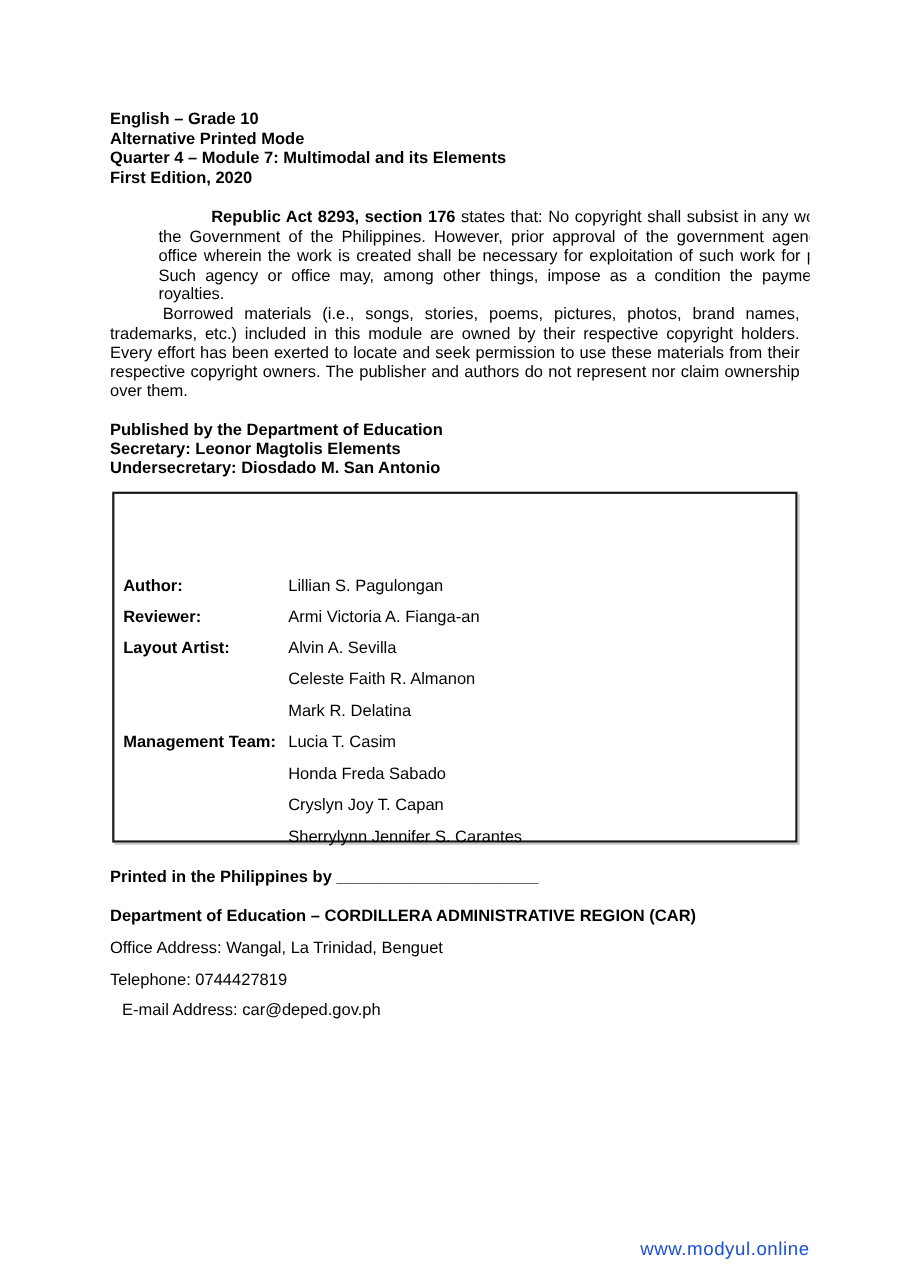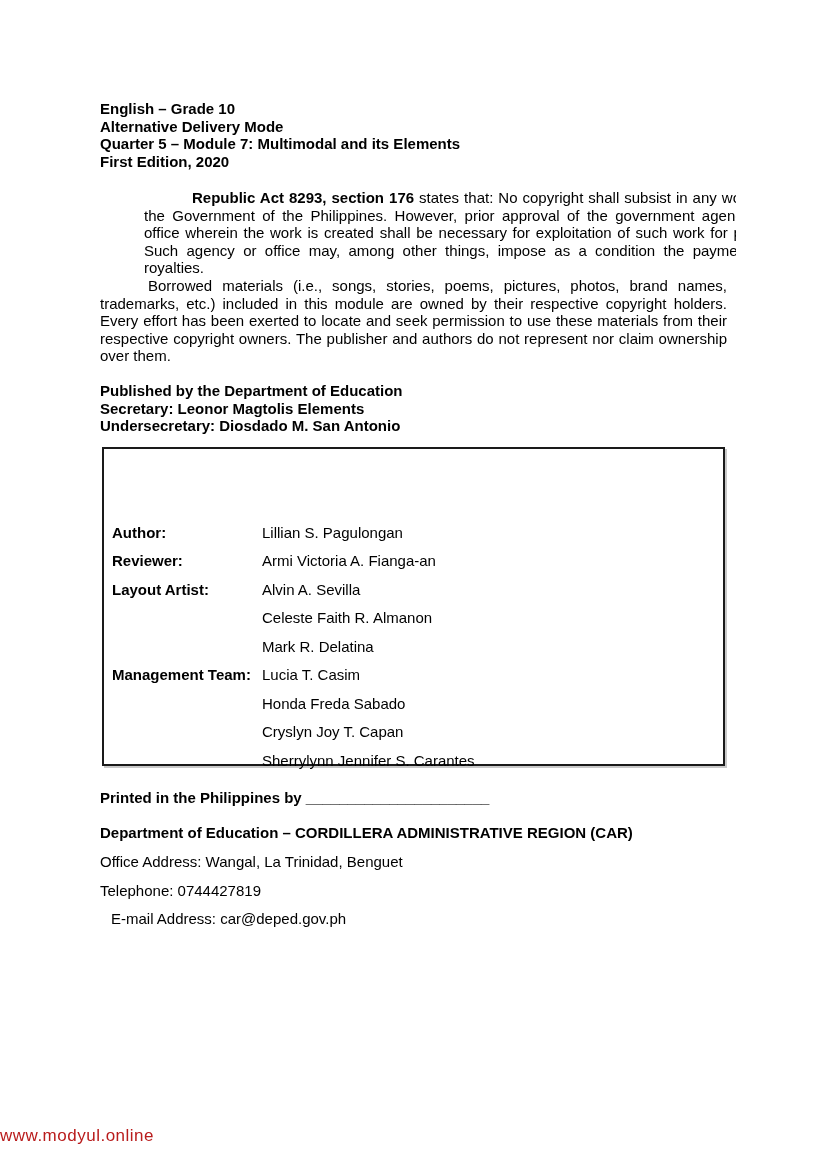--- a/index.html
+++ b/index.html
@@ -70,35 +70,35 @@
   .dev-value { flex: 1; }
 
   .printed-line { left: 100px; top: 789px; width: 627px; font-weight: bold; }
   .dept-line    { left: 100px; top: 824px; width: 700px; font-weight: bold; }
   .office-line  { left: 100px; top: 853px; width: 627px; }
   .tel-line     { left: 100px; top: 882px; width: 627px; }
   .email-line   { left: 100px; top: 910px; width: 627px; margin-left: 11px; }
 
   .watermark {
     left: 0; right: 0; top: 1126px;
-    text-align: left;
-    color: #b91c1c;
+    text-align: right;
+    color: #1d4ed8;
     font-size: 17px;
     letter-spacing: 0.5px;
   }
 </style>
 </head>
 <body>
 
 <div class="page">
 
   <div class="abs header-block">
     <div>English – Grade 10</div>
-    <div>Alternative Delivery Mode</div>
-    <div>Quarter 5 – Module 7: Multimodal and its Elements</div>
+    <div>Alternative Printed Mode</div>
+    <div>Quarter 4 – Module 7: Multimodal and its Elements</div>
     <div>First Edition, 2020</div>
   </div>
 
   <p class="abs body-para para-1">
     <span class="bold">Republic Act 8293, section 176</span><span> states that: No copyright shall subsist in any work of the Government of the Philippines. However, prior approval of the government agency or office wherein the work is created shall be necessary for exploitation of such work for profit. Such agency or office may, among other things, impose as a condition the payment of royalties.</span>
   </p>
 
   <p class="abs body-para para-2">
     <span>Borrowed materials (i.e., songs, stories, poems, pictures, photos, brand names, trademarks, etc.) included in this module are owned by their respective copyright holders. Every effort has been exerted to locate and seek permission to use these materials from their respective copyright owners. The publisher and authors do not represent nor claim ownership over them.</span>
   </p>

